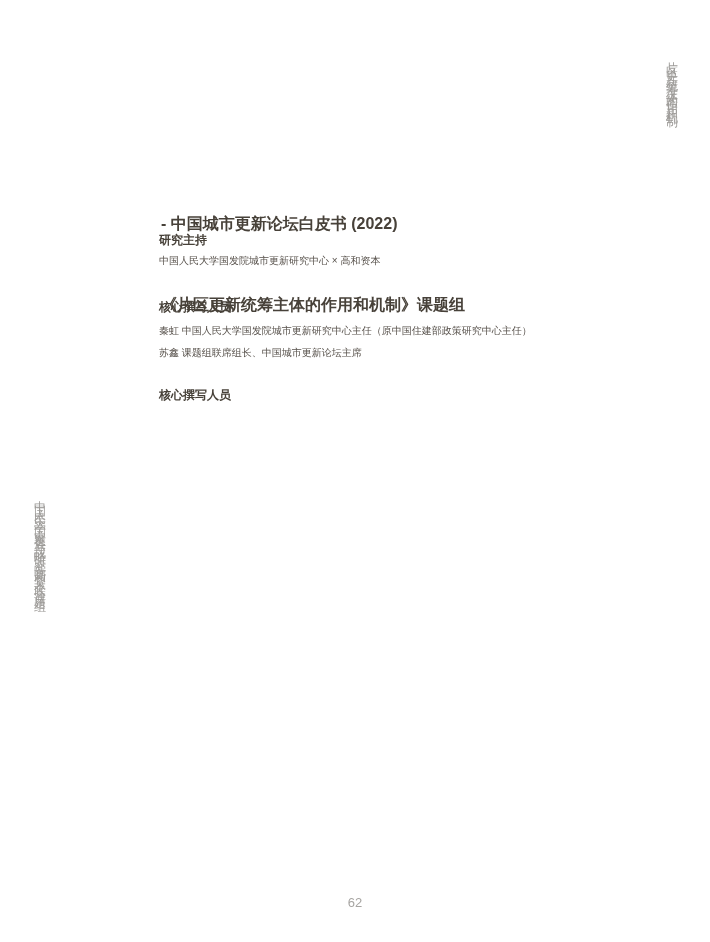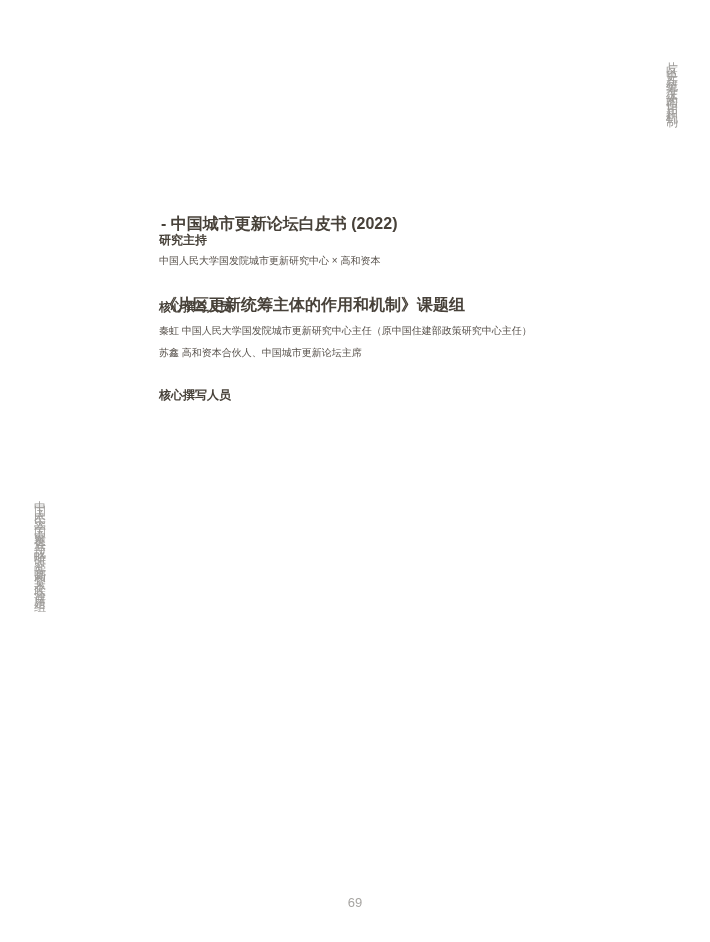--- a/index.html
+++ b/index.html
@@ -92,19 +92,19 @@
   <div class="doc-title">
     <div>- 中国城市更新论坛白皮书 (2022)</div>
     <div>《片区更新统筹主体的作用和机制》课题组</div>
   </div>
 
   <div class="sec-heading h1">研究主持</div>
   <div class="body-line b1">中国人民大学国发院城市更新研究中心 × 高和资本</div>
 
   <div class="sec-heading h2">核心撰写人员</div>
   <div class="body-line b2a">秦虹 中国人民大学国发院城市更新研究中心主任（原中国住建部政策研究中心主任）</div>
-  <div class="body-line b2b">苏鑫 高和资本合伙人、中国城市更新论坛主席</div>
+  <div class="body-line b2b">苏鑫 课题组联席组长、中国城市更新论坛主席</div>
 
   <div class="sec-heading h3">核心撰写人员</div>
 
-  <div class="page-number">69</div>
+  <div class="page-number">62</div>
 
 </div>
 
 </body></html>

